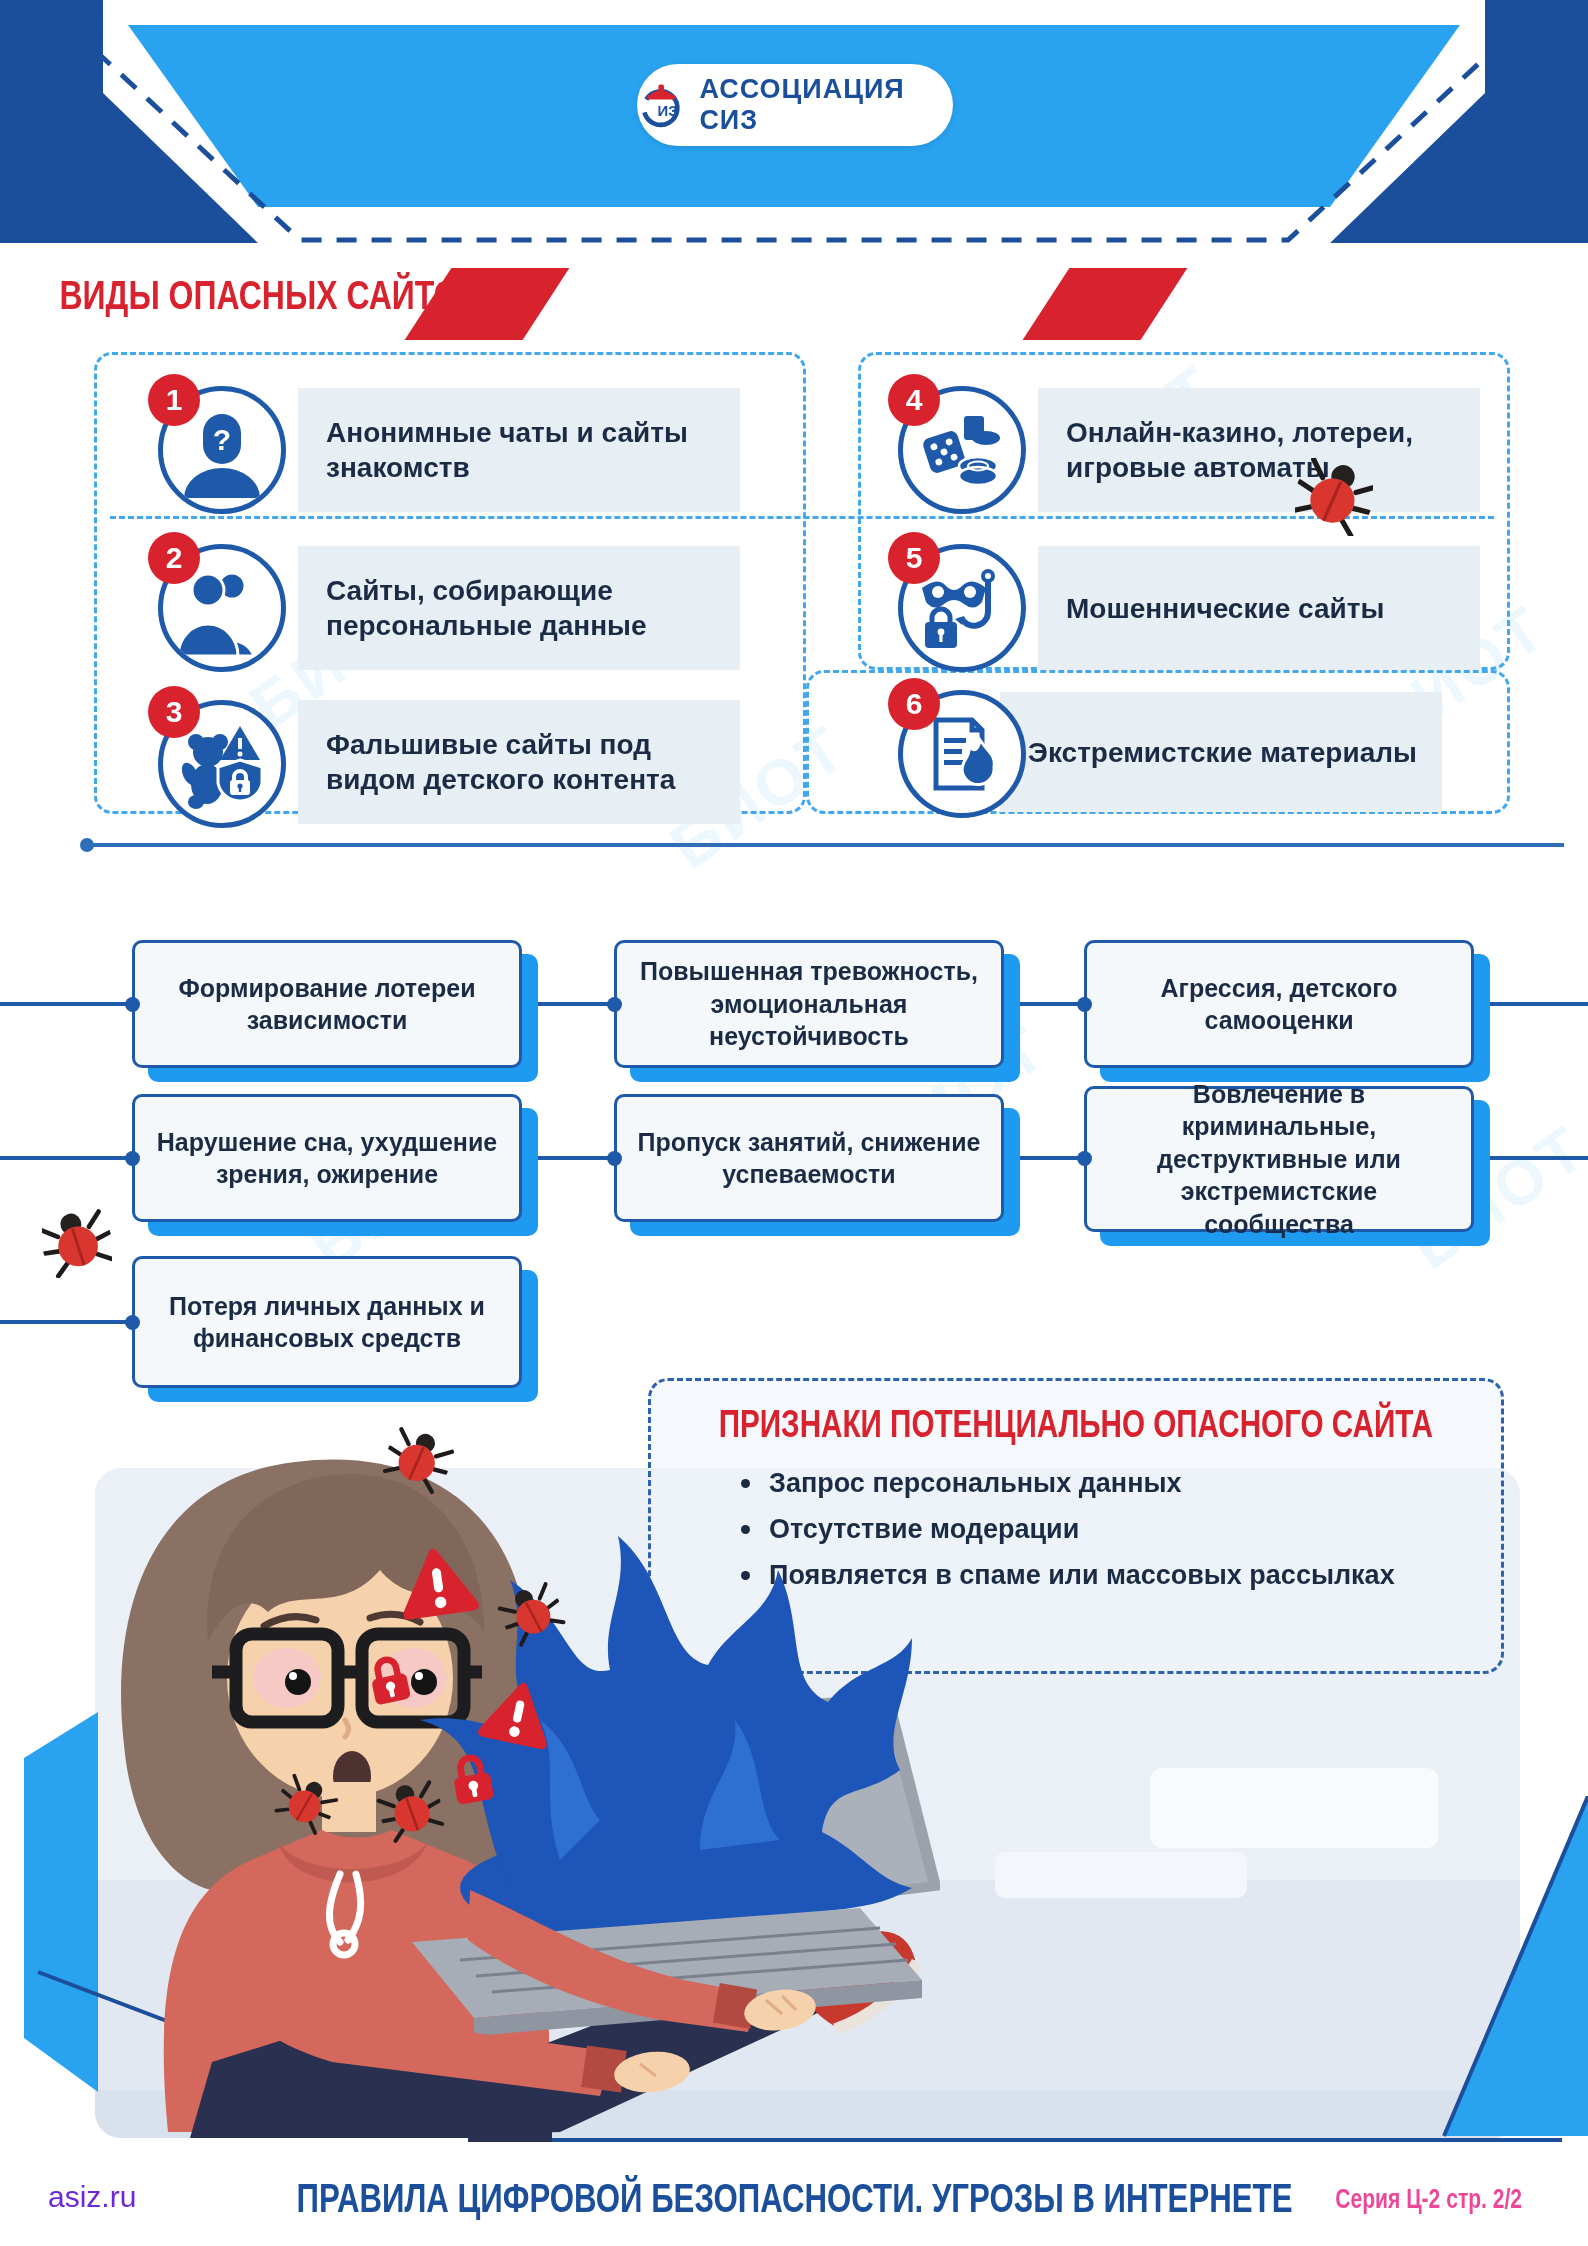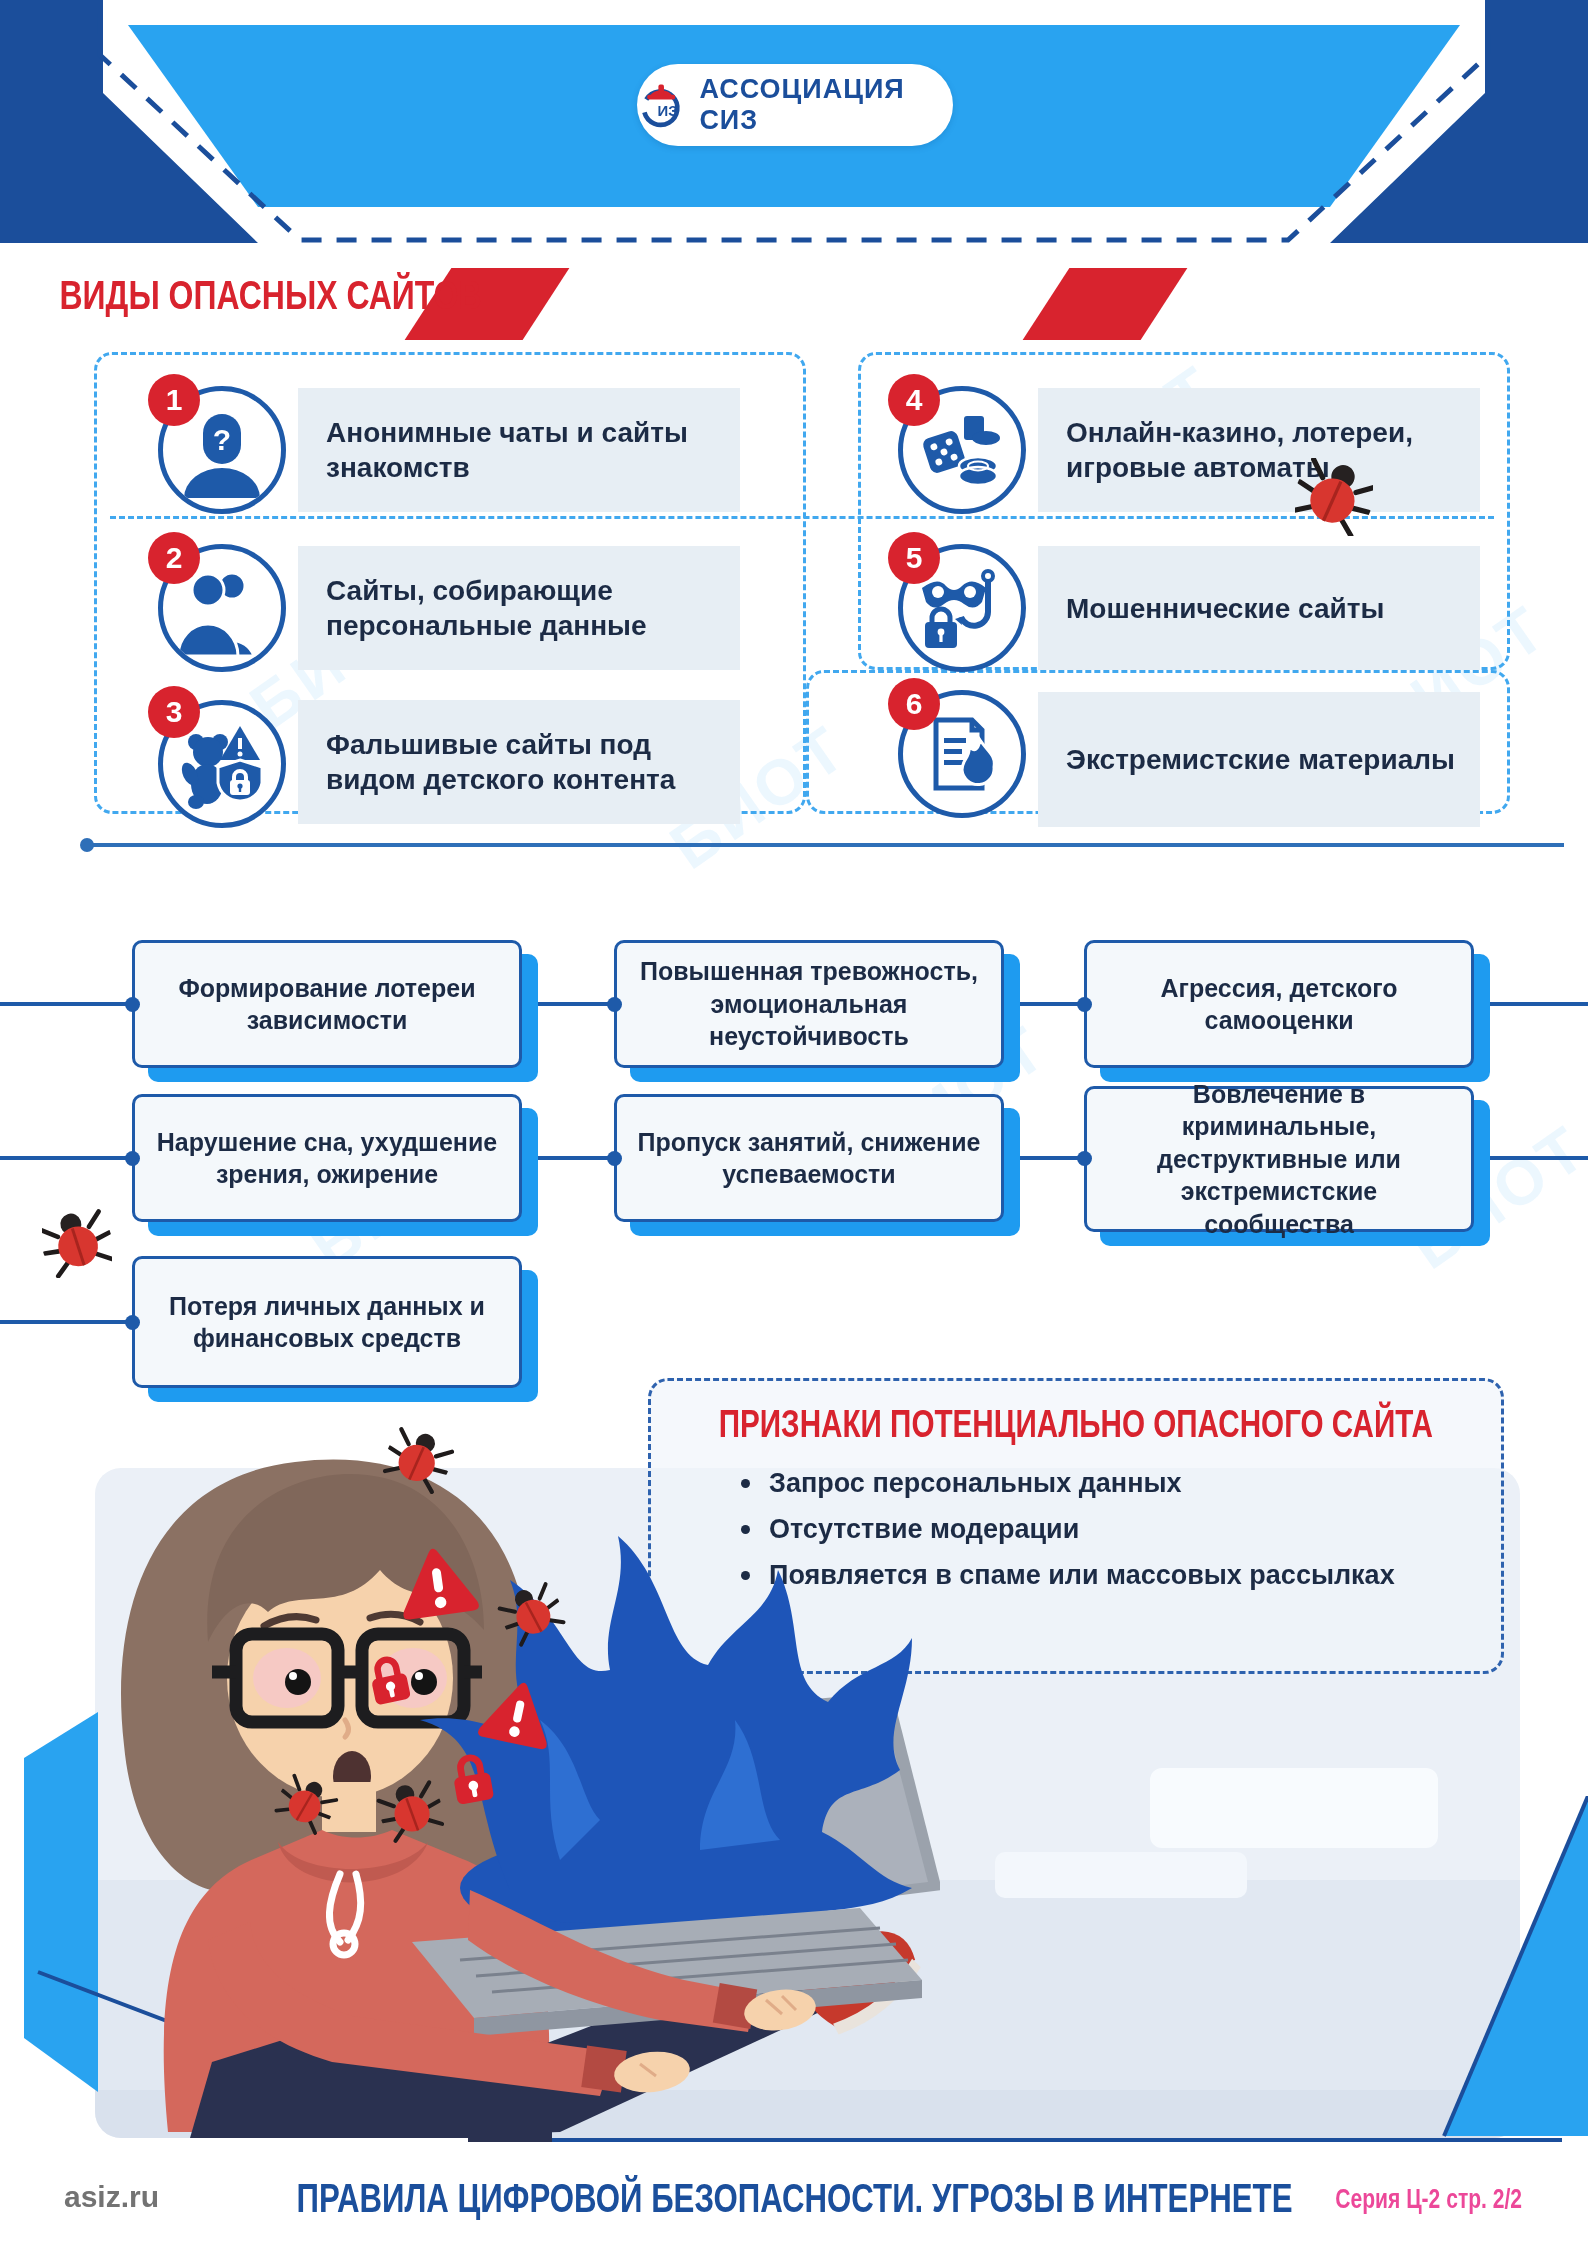--- a/index.html
+++ b/index.html
@@ -54,21 +54,21 @@
   #signs-title{color:var(--red);font-size:38px;font-weight:700;}
   #signs-list{margin:22px 0 0 58px;list-style:none;}
   #signs-list li{position:relative;color:var(--dark);font-weight:600;font-size:27px;margin-bottom:15px;padding-left:30px;}
   #signs-list li::before{content:"";position:absolute;left:2px;top:11px;width:9px;height:9px;border-radius:50%;background:var(--dark);}
   
   .corner-svg{position:absolute;z-index:2;}
   
   #illustration{left:40px;top:1420px;z-index:4;}
   .bug-float{position:absolute;z-index:4;}
   
-  #footer-site{left:64px;top:2180px;font-size:30px;font-weight:700;color:#737373;z-index:5;}
+  #footer-site{left:48px;top:2180px;font-size:30px;font-weight:400;color:#6d28d9;z-index:5;}
   #footer-title{left:0;top:2176px;width:1588px;text-align:center;color:#1B4F9C;font-size:40px;font-weight:700;z-index:5;}
   #footer-series{right:40px;top:2184px;font-size:27px;font-weight:700;color:#ec4899;z-index:5;}
 </style>
 </head>
 <body>
 
 <svg width="0" height="0" style="position:absolute">
   <defs>
     <symbol id="bug" viewBox="0 0 60 60">
       <g stroke="#1F1B1B" stroke-width="4" stroke-linecap="round">
@@ -219,21 +219,21 @@
   <div class="icon-circle" style="left:898px;top:690px">
     <svg width="96" height="96" viewBox="0 0 96 96">
       <path d="M22,14 h36 l10,10 v58 h-46 Z" fill="#fff" stroke="#1E5AA9" stroke-width="5"></path>
       <path d="M58,14 v10 h10" fill="none" stroke="#1E5AA9" stroke-width="5"></path>
       <rect x="30" y="32" width="22" height="5" fill="#1E5AA9"></rect>
       <rect x="30" y="43" width="18" height="5" fill="#1E5AA9"></rect>
       <rect x="30" y="54" width="20" height="5" fill="#1E5AA9"></rect>
       <path d="M66,34 c8,12 16,15 14,27 a16,16 0 1 1 -32,3 c0,-11 9,-13 7,-24 c5,6 9,5 11,-6 z" fill="#1E5AA9" stroke="#fff" stroke-width="3"></path>
     </svg>
   </div>
-  <div class="item-box" style="left:1038px;top:692px;height:135px">Экстремистские материалы</div>
+  <div class="item-box" style="left:1000px;top:692px;height:120px">Экстремистские материалы</div>
 
   <svg class="bug-float" style="left:1295px;top:458px" width="78" height="78" viewBox="0 0 60 60">
     <use href="#bug" transform="rotate(24 30 30)"></use>
   </svg>
 
   <div id="divider" class="abs"></div>
   <div id="divider-dot" class="abs"></div>
 
 
   <svg id="conseq-lines" class="abs" width="1588" height="500" viewBox="0 0 1588 500">

